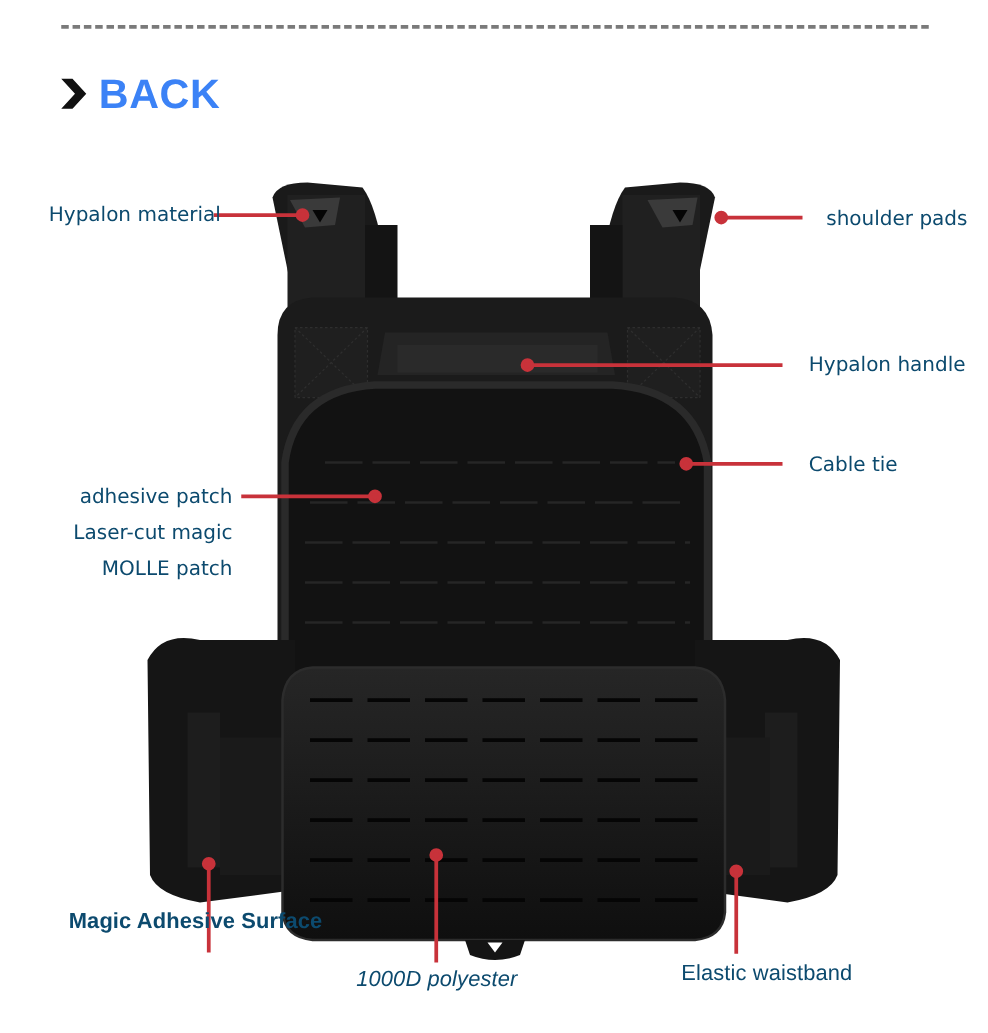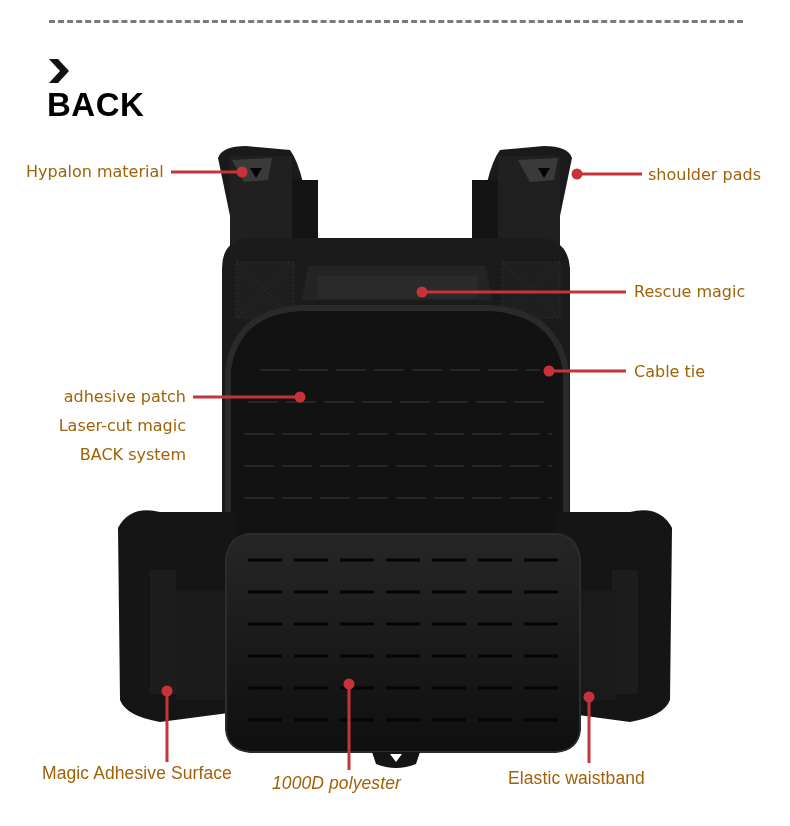--- a/index.html
+++ b/index.html
@@ -1,20 +1,20 @@
 <!DOCTYPE html>
 <html><head>
 <meta charset="utf-8">
 <style>
   html, body { margin:0; padding:0; background:#ffffff; }
   body { width:790px; height:826px; position:relative; overflow:hidden; font-family:"DejaVu Sans", sans-serif; }
   .dash { position:absolute; left:49px; top:20px; width:694px; height:0; border-top:3px dashed #7a7a7a; }
-  .heading { position:absolute; left:47px; top:56px; display:flex; align-items:flex-start; font-family:"Liberation Sans", sans-serif; font-weight:bold; font-size:33px; color:#000000; letter-spacing:0.5px;flex-direction:column; }
+  .heading { position:absolute; left:47px; top:56px; display:flex; align-items:center; font-family:"Liberation Sans", sans-serif; font-weight:bold; font-size:33px; color:#3b82f6; letter-spacing:0.5px; }
   .heading .chev { width:24px; height:30px; margin-right:8px; }
-  .label { position:absolute; font-family:"DejaVu Sans", sans-serif; font-size:16px; color:#a16207; line-height:29px; white-space:nowrap; }
+  .label { position:absolute; font-family:"DejaVu Sans", sans-serif; font-size:16px; color:#0c4a6e; line-height:29px; white-space:nowrap;margin-left:13px; }
   .label.condensed { font-family:"Liberation Sans", sans-serif; font-size:17.5px; letter-spacing:0.1px; }
   .r { text-align:right; }
   svg.overlay { position:absolute; left:0; top:0; }
 </style>
 </head>
 <body>
 
 <div class="dash"></div>
 
 <div class="heading">
@@ -107,27 +107,27 @@
       <circle cx="589" cy="697" r="4"></circle>
   </g>
 </svg>
 
 <div class="label" style="left:26px; top:157px;">Hypalon material</div>
 
 <div class="label" style="left:648px; top:160px;">
   <div>shoulder pads</div>
 </div>
 
-<div class="label" style="left:634px; top:277px;">Rescue magic</div>
+<div class="label" style="left:634px; top:277px;">Hypalon handle</div>
 
 <div class="label" style="left:634px; top:357px;">Cable tie</div>
 
 <div class="label r" style="right:604px; top:382px;">
   <div>adhesive patch</div>
   <div>Laser-cut magic</div>
-  <div>BACK system</div>
+  <div>MOLLE patch</div>
 </div>
 
-<div class="label condensed" style="left:42px; top:759px;">Magic Adhesive Surface</div>
+<div class="label condensed" style="left:42px; top:722px;font-weight:bold;">Magic Adhesive Surface</div>
 
 <div class="label condensed" style="left:272px; top:769px;font-style:italic;">1000D polyester</div>
 
-<div class="label condensed" style="left:508px; top:764px;">Elastic waistband</div>
+<div class="label condensed" style="left:532px; top:764px;">Elastic waistband</div>
 
 </body></html>

